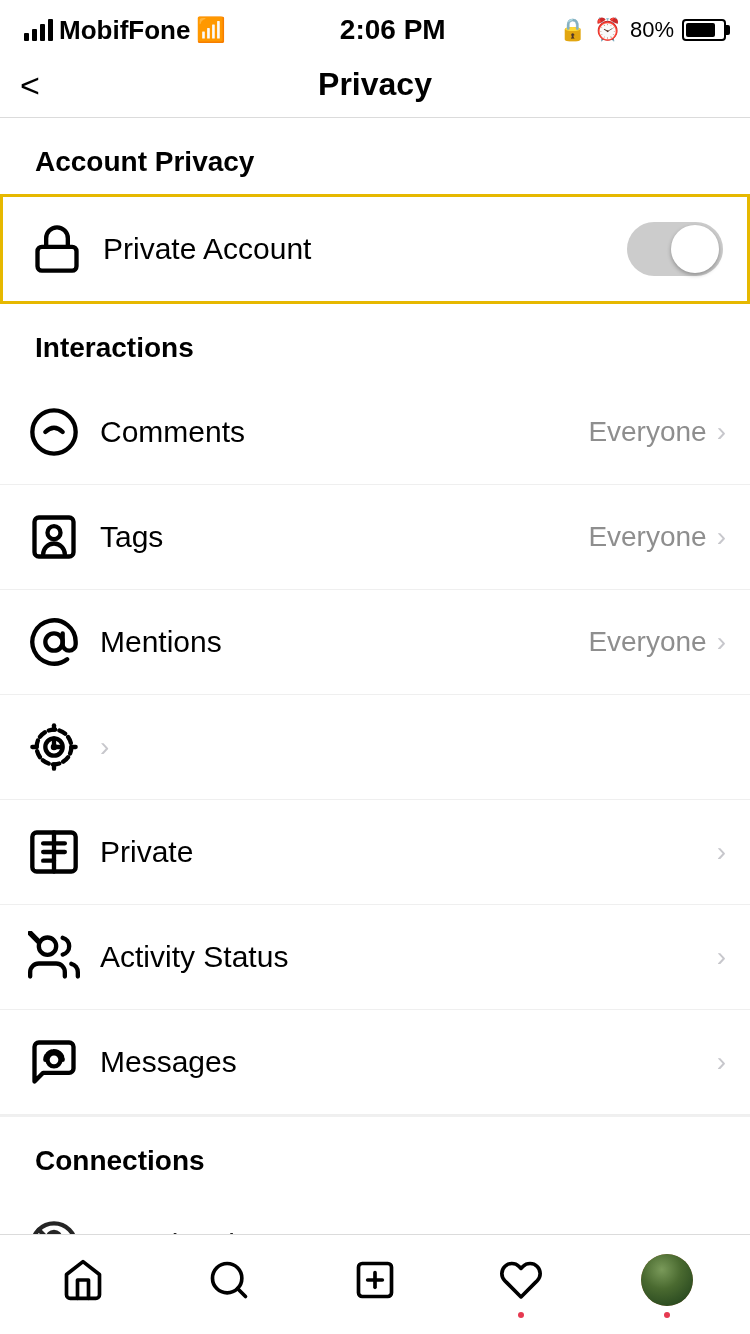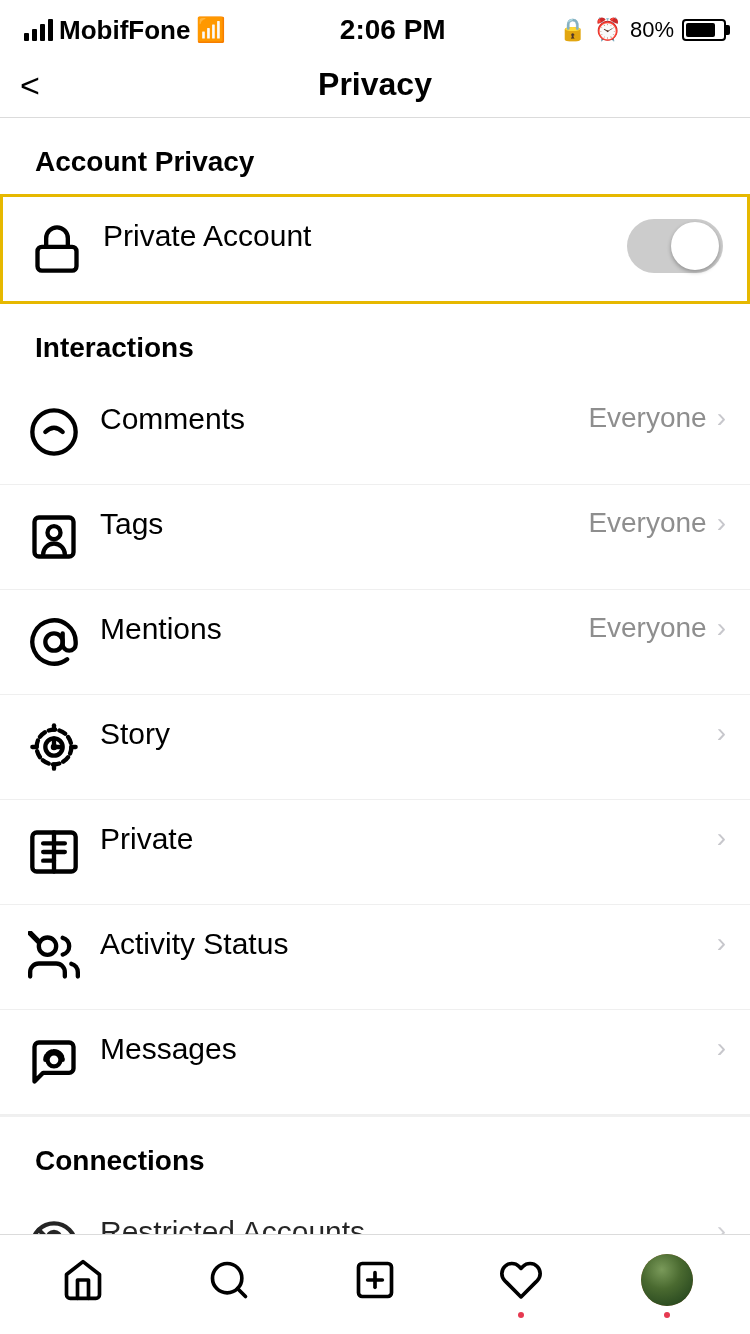--- a/index.html
+++ b/index.html
@@ -76,21 +76,21 @@
       padding: 28px 24px 16px;
       font-size: 28px;
       font-weight: 700;
       color: #000;
       margin-left: 11px;
     }
 
     
     .settings-item {
       display: flex;
-      align-items: flex-start;
+      align-items: center;
       padding: 22px 24px;
       border-bottom: 1px solid #efefef;
       cursor: pointer;
       background: #fff;
     }
 
     .item-icon {
       width: 60px;
       height: 60px;
       display: flex;
@@ -317,21 +317,20 @@
         <circle cx="12" cy="12" r="0.5" fill="#000"></circle>
         <line x1="12" y1="8" x2="12" y2="12"></line>
         <line x1="12" y1="12" x2="15" y2="12"></line>
         <circle cx="12" cy="12" r="4"></circle>
         <line x1="12" y1="2" x2="12" y2="4"></line>
         <line x1="12" y1="20" x2="12" y2="22"></line>
         <line x1="2" y1="12" x2="4" y2="12"></line>
         <line x1="20" y1="12" x2="22" y2="12"></line>
       </svg>
     </div>
-    <span class="item-label">Story</span>
     <div class="item-right">
       <span class="chevron">›</span>
     </div>
   </div>
 
   <div class="settings-item">
     <div class="item-icon">
       <svg viewBox="0 0 24 24" fill="none" stroke="#000" stroke-width="2" stroke-linecap="round" stroke-linejoin="round">
         <rect x="2" y="3" width="20" height="18" rx="2"></rect>
         <line x1="7" y1="8" x2="17" y2="8"></line>

